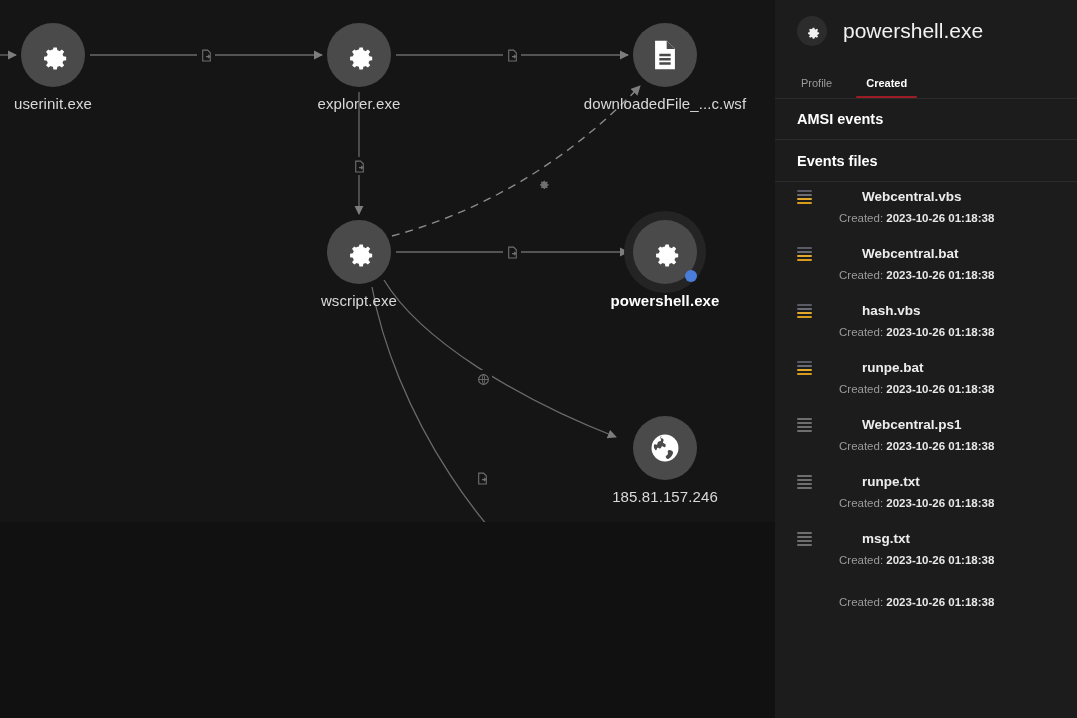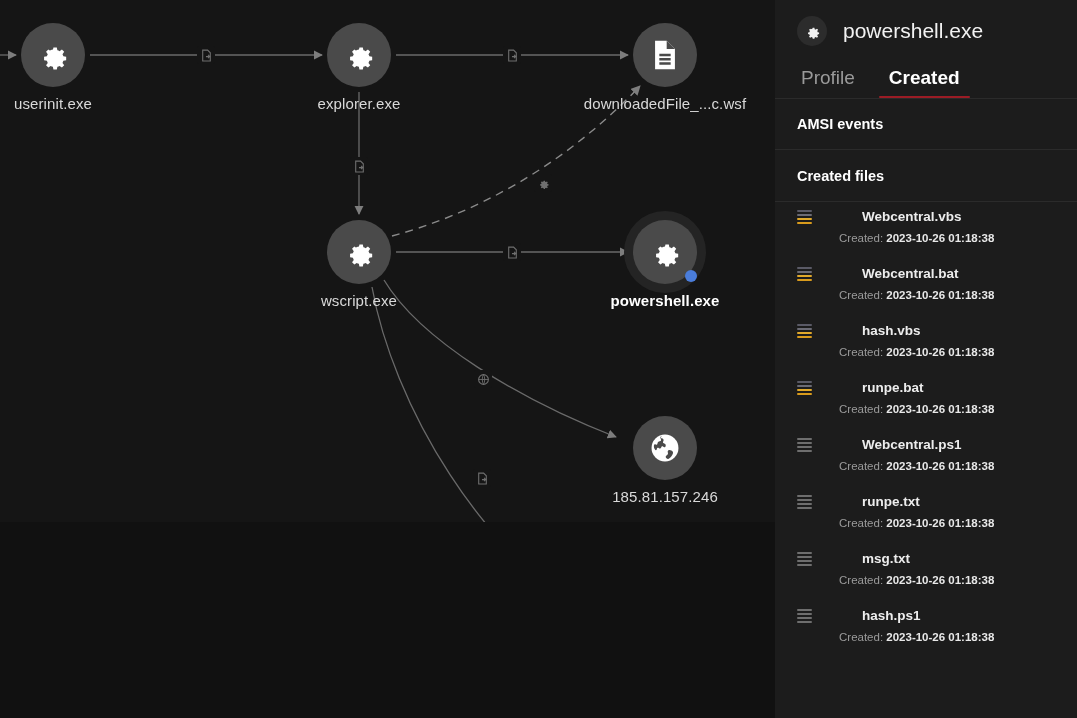--- a/index.html
+++ b/index.html
@@ -71,32 +71,32 @@
   }
   .head-icon svg{width:17px;height:17px;fill:#f0f0f0;display:block;}
   #panel-title{
     margin-left:16px;font-size:21px;color:#f2f2f2;
     white-space:nowrap;overflow:hidden;text-overflow:ellipsis;
   }
 
   #tabs{display:flex;align-items:flex-end;height:36px;padding-left:22px;box-sizing:border-box;}
   .tab{
     position:relative;
-    font-size:19px;color:#9a9a9a;
+    font-size:11px;color:#9a9a9a;
     padding:0 4px 9px 4px;margin-right:26px;
     cursor:default;white-space:nowrap;
   }
   .tab.active{color:#ffffff;font-weight:bold;}
   .tab.active:after{
     content:"";position:absolute;left:-6px;right:-6px;bottom:0;
     height:2.5px;background:#9b1c25;border-radius:2px;
   }
 
   .section-row{
-    height:52px;display:flex;align-items:center;
+    height:42px;display:flex;align-items:center;
     padding-left:22px;box-sizing:border-box;
     border-top:1px solid #2b2b2b;border-bottom:1px solid #2b2b2b;
     font-size:14.5px;color:#ffffff;font-weight:bold;
     background:#1c1c1c;
   }
   .section-row.second{border-top:none;}
 
   #file-list{position:relative;}
   .file-item{
     position:relative;
@@ -280,21 +280,21 @@
       </span>
       <div id="panel-title">powershell.exe</div>
     </div>
 
     <div id="tabs">
       <div class="tab">Profile</div>
       <div class="tab active">Created</div>
     </div>
 
     <div class="section-row">AMSI events</div>
-    <div class="section-row second">Created files</div>
+    <div class="section-row second">Events files</div>
 
     <div id="file-list">
 
       <div class="file-item">
         <div class="file-top">
           <span class="file-icon script">
               <i></i>
               <i></i>
               <i></i>
               <i></i>
@@ -397,29 +397,20 @@
             </span>
           <span class="file-name">msg.txt</span>
         </div>
         <div class="file-meta">
           <span>Created:</span>
           <b>2023-10-26 01:18:38</b>
         </div>
       </div>
 
       <div class="file-item">
-        <div class="file-top">
-          <span class="file-icon">
-              <i></i>
-              <i></i>
-              <i></i>
-              <i></i>
-            </span>
-          <span class="file-name">hash.ps1</span>
-        </div>
         <div class="file-meta">
           <span>Created:</span>
           <b>2023-10-26 01:18:38</b>
         </div>
       </div>
 
     </div>
   </div>
 
 </div>

